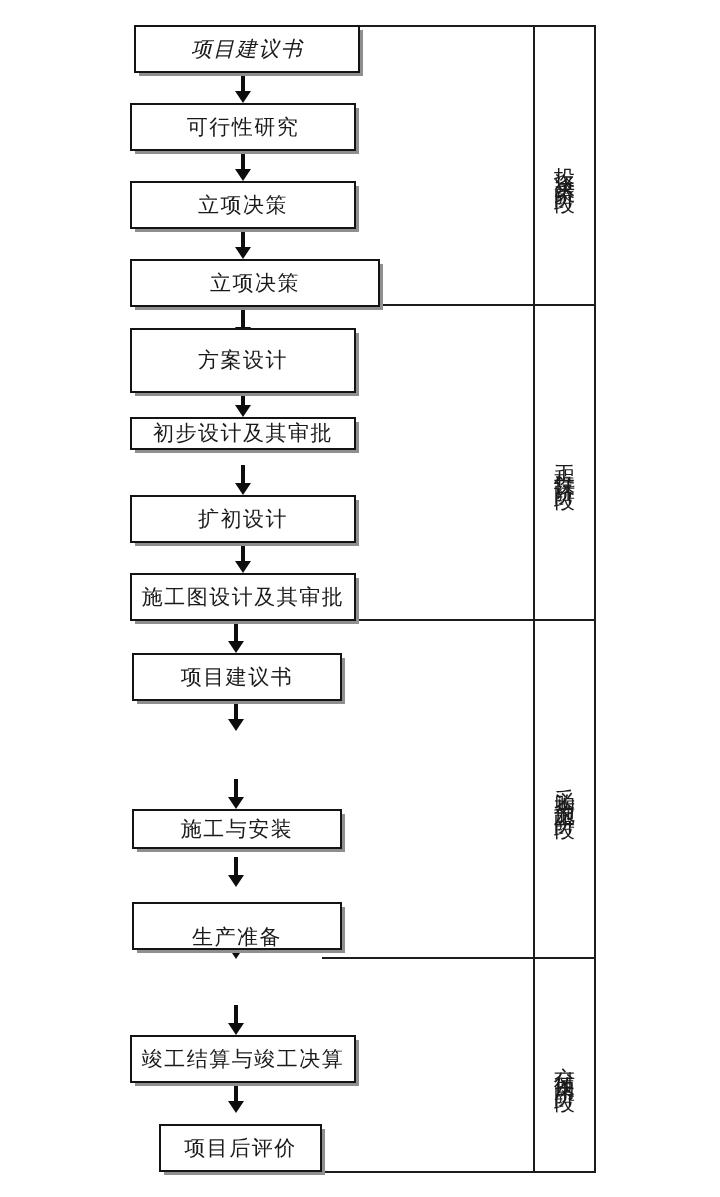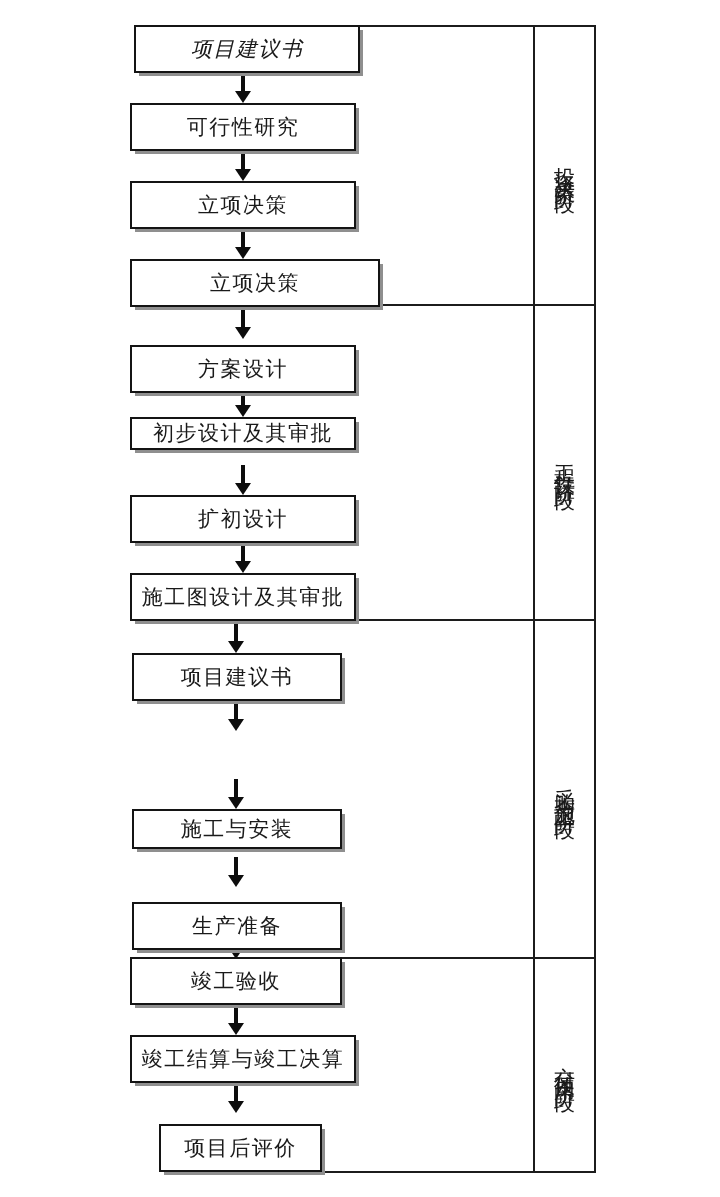--- a/index.html
+++ b/index.html
@@ -155,21 +155,21 @@
 
   <div class="node" style="left:130px; top:259px; width:250px; height:48px;">
     <span class="node-label">立项决策</span>
   </div>
 
   <div class="arrow" style="left:235px; top:307px; width:16px; height:32px;">
     <div class="shaft" style="height:22px;"></div>
       <div class="head"></div>
   </div>
 
-  <div class="node" style="left:130px; top:345px; width:226px; height:48px;text-align:right;">
+  <div class="node" style="left:130px; top:328px; width:226px; height:65px;text-align:right;">
     <span class="node-label">方案设计</span>
   </div>
 
   <div class="arrow" style="left:235px; top:387px; width:16px; height:30px;">
     <div class="shaft" style="height:20px;"></div>
       <div class="head"></div>
   </div>
 
   <div class="node" style="left:130px; top:417px; width:226px; height:33px;">
     <span class="node-label">初步设计及其审批</span>
@@ -215,32 +215,29 @@
 
   <div class="node" style="left:132px; top:809px; width:210px; height:40px;">
     <span class="node-label">施工与安装</span>
   </div>
 
   <div class="arrow" style="left:228px; top:857px; width:16px; height:30px;">
     <div class="shaft" style="height:20px;"></div>
       <div class="head"></div>
   </div>
 
-  <div class="node" style="left:132px; top:902px; width:210px; height:48px;">
+  <div class="node" style="left:132px; top:902px; width:210px; height:48px;align-items:flex-end;">
     <span class="node-label">生产准备</span>
   </div>
 
   <div class="arrow" style="left:228px; top:935px; width:16px; height:24px;">
     <div class="shaft" style="height:14px;"></div>
       <div class="head"></div>
   </div>
 
-  <div class="node" style="left:130px; top:957px; width:212px; height:48px;">
-    <span class="node-label">竣工验收</span>
-  </div>
 
   <div class="arrow" style="left:228px; top:1005px; width:16px; height:30px;">
     <div class="shaft" style="height:20px;"></div>
       <div class="head"></div>
   </div>
 
   <div class="node" style="left:130px; top:1035px; width:226px; height:48px;">
     <span class="node-label">竣工结算与竣工决算</span>
   </div>
 

